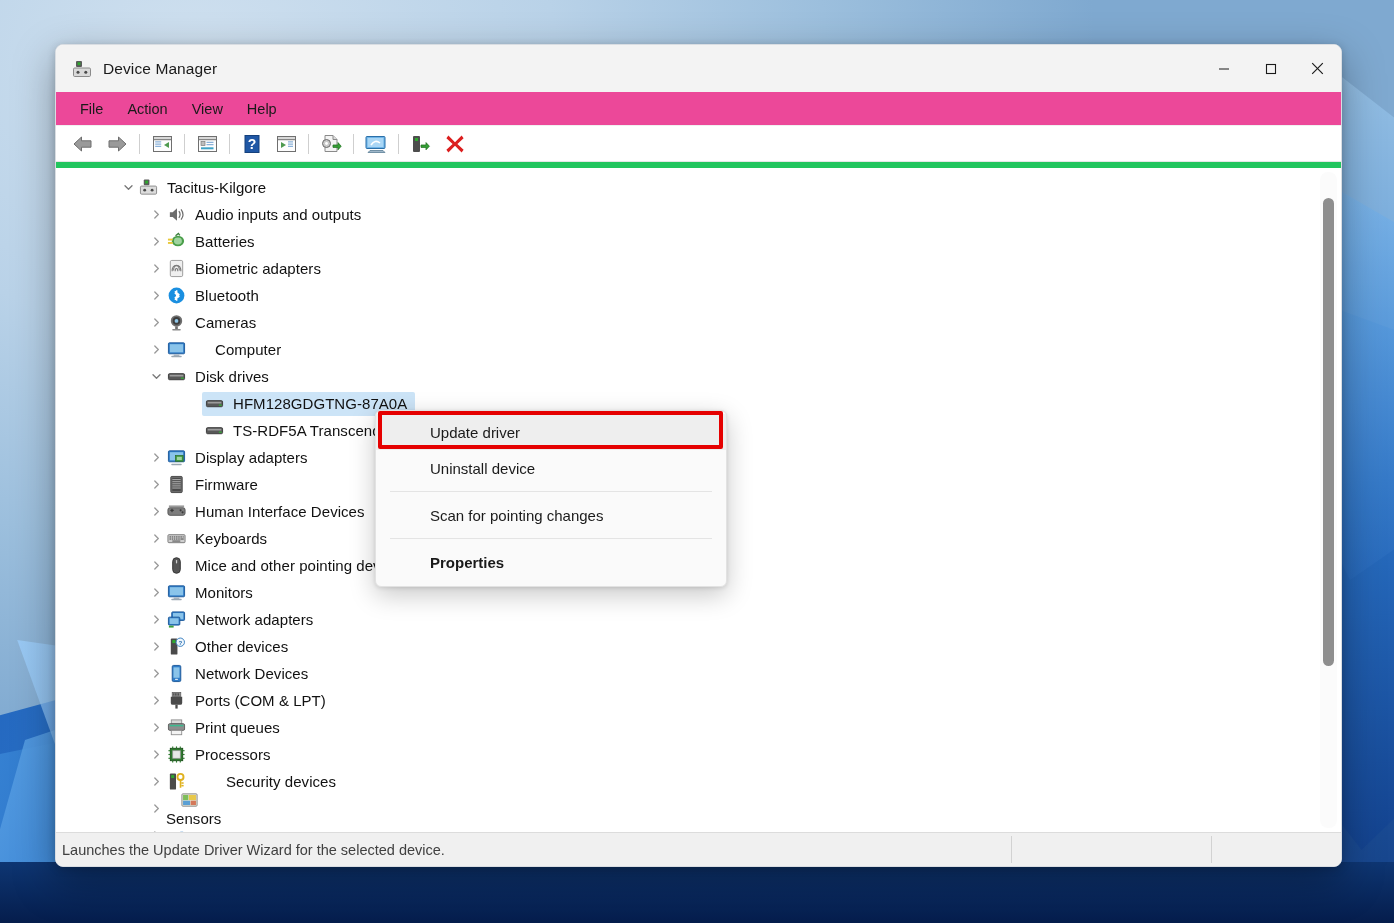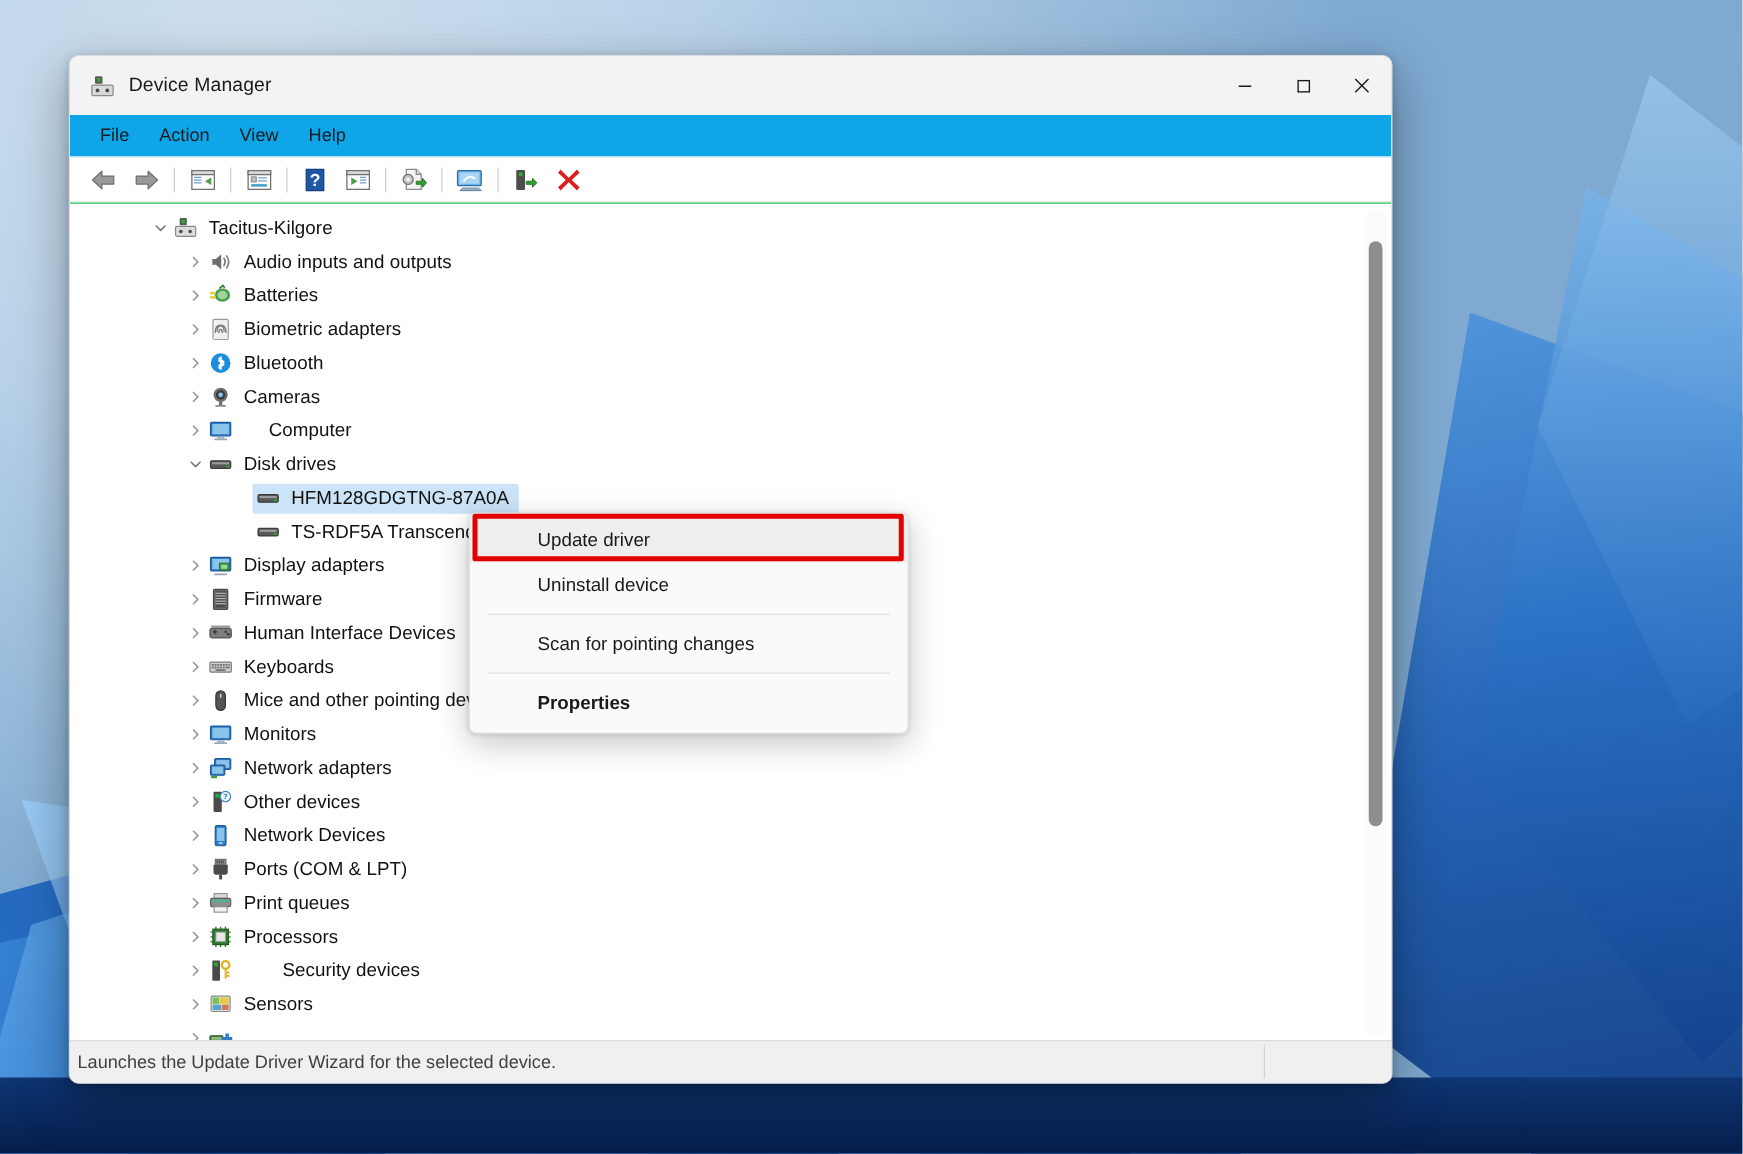--- a/index.html
+++ b/index.html
@@ -102,21 +102,21 @@
     background: linear-gradient(180deg, #0d3madows 0%, #05204f 100%);
     background: linear-gradient(180deg, #0e3673 0%, #051d4c 100%);
     clip-path: none;
   }
 
   
   #window {
     position: absolute;
     left: 55px;
     top: 44px;
-    width: 1059px;
+    width: 1287px;
     height: 823px;
     background: #ffffff;
     border-radius: 8px;
     box-shadow: 0 14px 42px rgba(0,0,0,.35), 0 2px 8px rgba(0,0,0,.18);
     overflow: hidden;
     display: flex;
     flex-direction: column;
     border: 1px solid #d9dde2;
   }
 
@@ -149,21 +149,21 @@
   .wc {
     width: 47px; height: 47px;
     display: flex; align-items: center; justify-content: center;
     cursor: default;
   }
   .wc svg { display: block; }
 
   
   #menubar {
     height: 34px;
-    background: #0ea5e9;
+    background: #ec4899;
     display: flex;
     align-items: center;
     padding-left: 12px;
     flex: 0 0 auto;
     border-bottom: 1px solid #f0f0f0;
   }
   .menu-item {
     font-size: 14.5px;
     color: #1a1a1a;
     padding: 4px 12px;
@@ -193,21 +193,21 @@
     margin: 0 5px;
     flex: 0 0 auto;
   }
 
   
   #tree-wrap {
     flex: 1 1 auto;
     position: relative;
     background: #ffffff;
     overflow: hidden;
-    border-top: 1px solid #22c55e;
+    border-top: 6px solid #22c55e;
   }
   #tree {
     position: absolute;
     left: 0; top: 6px; right: 26px; bottom: 0;
     overflow: hidden;
   }
   .row {
     height: 27px;
     display: flex;
     align-items: center;
@@ -913,21 +913,21 @@
               </span>
               <span class="label">Security devices</span>
             </span>
           </div>
           <div class="row depth1">
             <span class="chev">
               <svg width="11" height="11" viewBox="0 0 11 11">
             <path d="M3.8 2 L7.3 5.5 L3.8 9" fill="none" stroke="#9a9a9a" stroke-width="1.35" stroke-linecap="round" stroke-linejoin="round"></path>
               </svg>
             </span>
-            <span style="display: inline-flex; align-items: center;">
+            <span style="display: inline-flex; align-items: center; flex-direction: column;">
               <span class="ico">
                 <svg width="19" height="19" viewBox="0 0 20 20">
                   <rect x="2" y="3" width="16" height="13" rx="1" fill="#e8e8d8" stroke="#8a8a8a" stroke-width="1"></rect>
                 <rect x="3.2" y="4.2" width="5.6" height="5.4" fill="#7dbd5a"></rect>
                 <rect x="9.4" y="4.2" width="7.4" height="5.4" fill="#e8c84a"></rect>
                 <rect x="3.2" y="10.2" width="7.4" height="4.6" fill="#5a9fd4"></rect>
                 <rect x="11.2" y="10.2" width="5.6" height="4.6" fill="#d4785a"></rect>
                 </svg>
               </span>
               <span class="label">Sensors</span>

